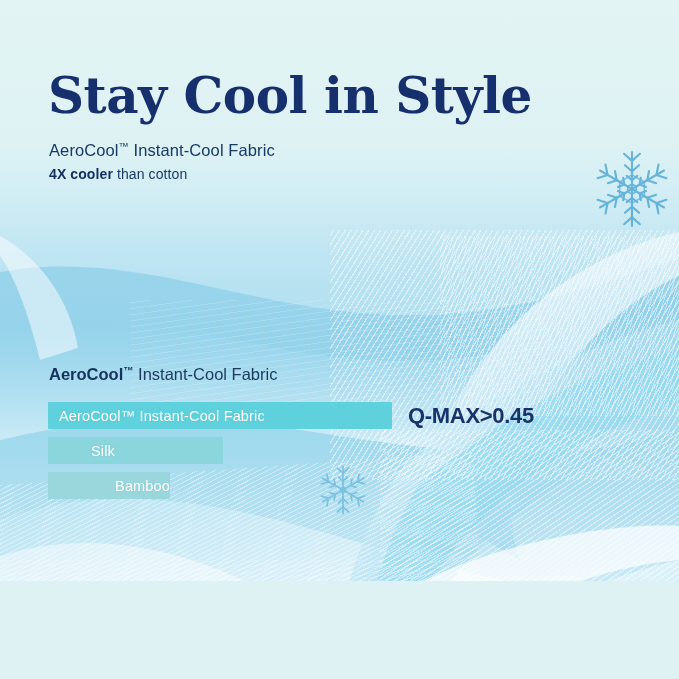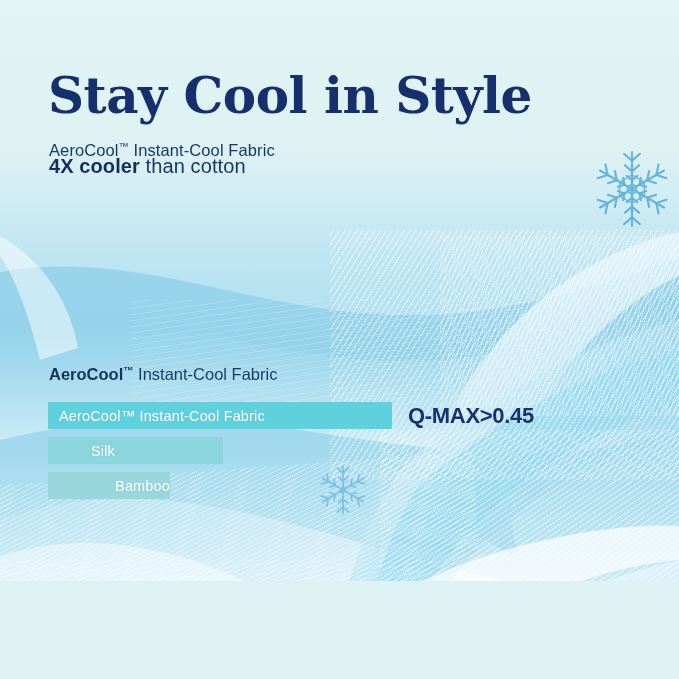--- a/index.html
+++ b/index.html
@@ -59,22 +59,22 @@
     line-height:1.05;
     letter-spacing:-0.5px;
     color:#16306e;
     white-space:nowrap;
   }
   .sub1 {
     position:absolute; left:49px; top:141px;
     font-size:16.5px; color:#163a63; letter-spacing:.1px; white-space:nowrap;
   }
   .sub2 {
-    position:absolute; left:49px; top:155px;
-    font-size:20px; color:#163a63; letter-spacing:.1px; white-space:nowrap;
+    position:absolute; left:49px; top:166px;
+    font-size:14px; color:#163a63; letter-spacing:.1px; white-space:nowrap;
   }
   .sub2 b { font-weight:700; color:#122f5e; }
   .tm { font-size:.62em; vertical-align:.55em; letter-spacing:0; }
 
   
   .chart { position:absolute; left:0; top:0; width:679px; height:679px; }
   .chart-title {
     position:absolute; left:49px; top:365px;
     font-size:16.5px; color:#1b3a5e; white-space:nowrap;
   }

